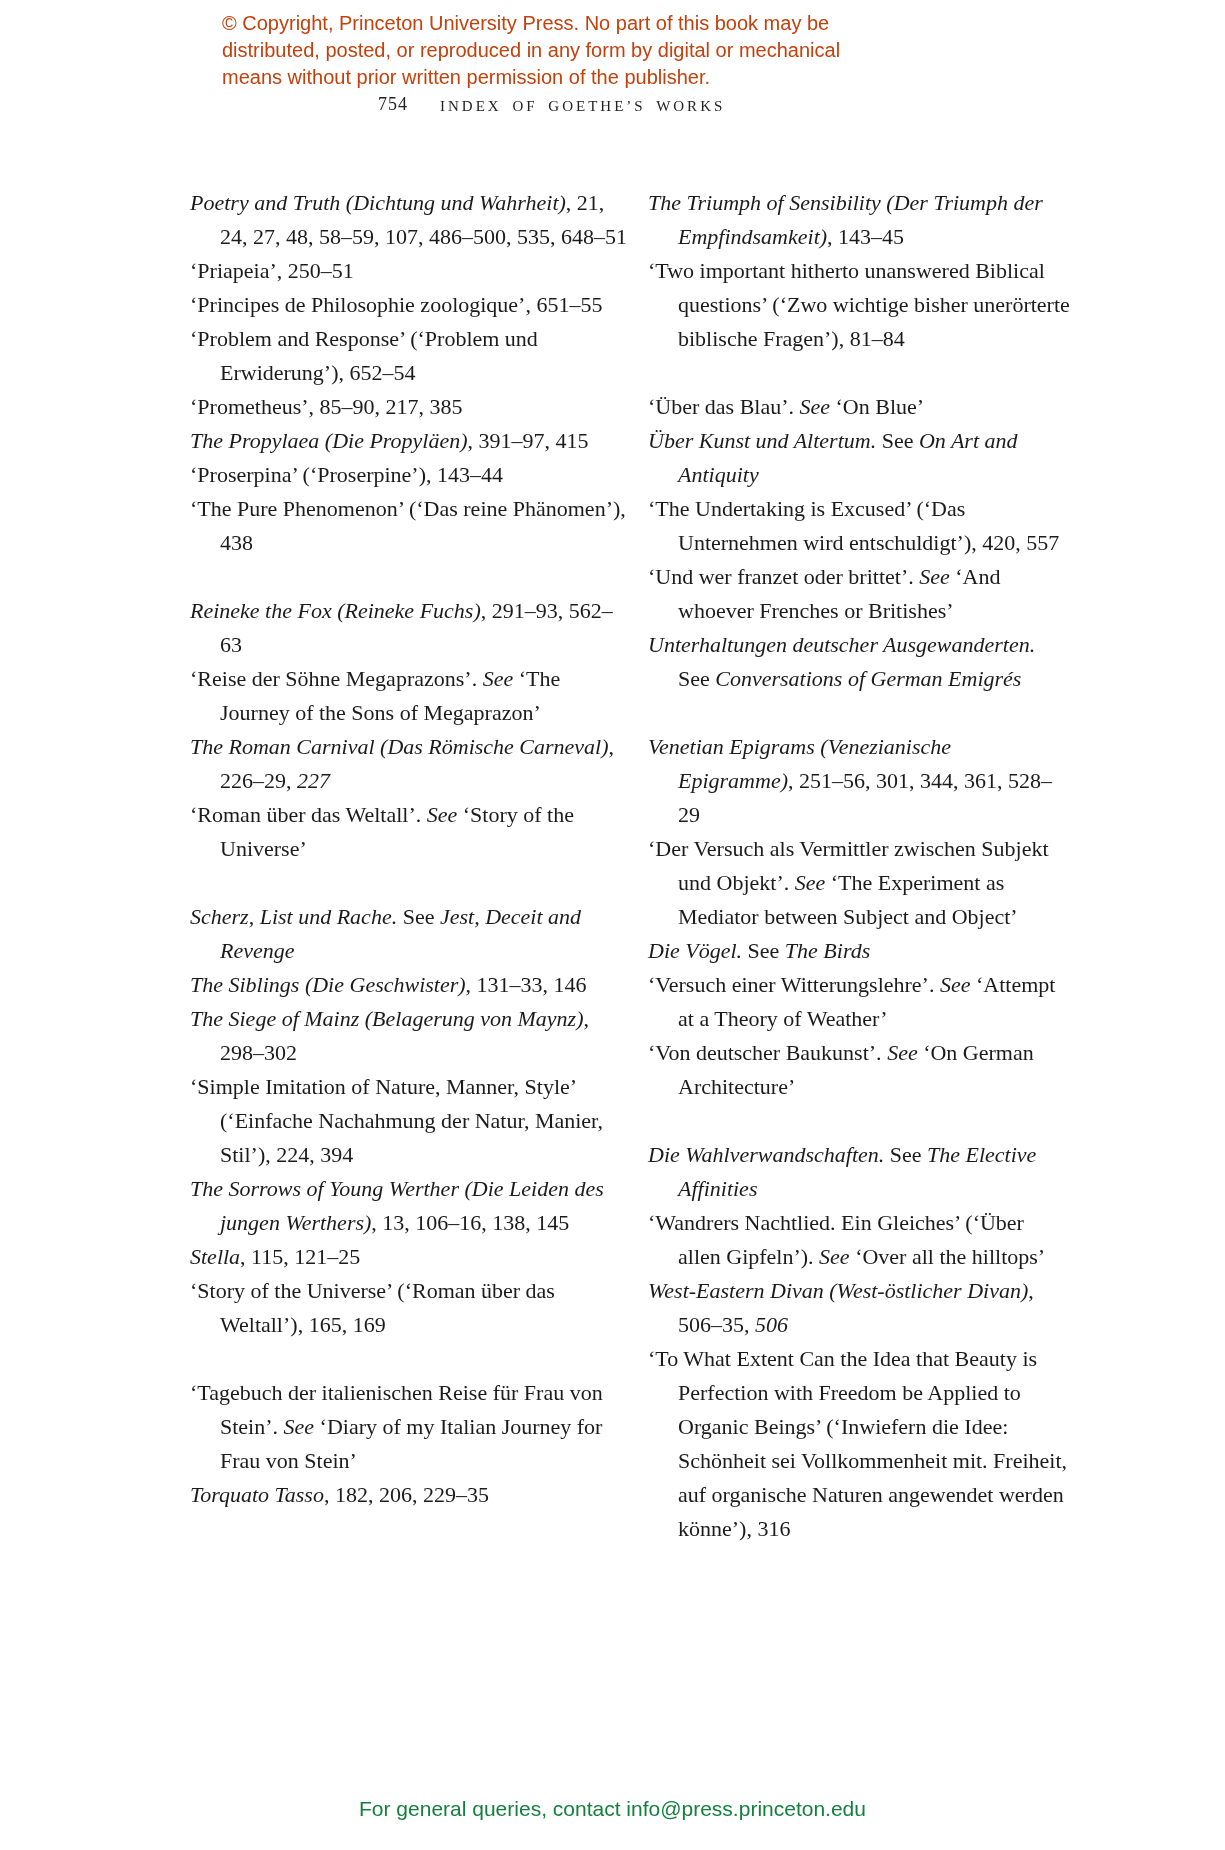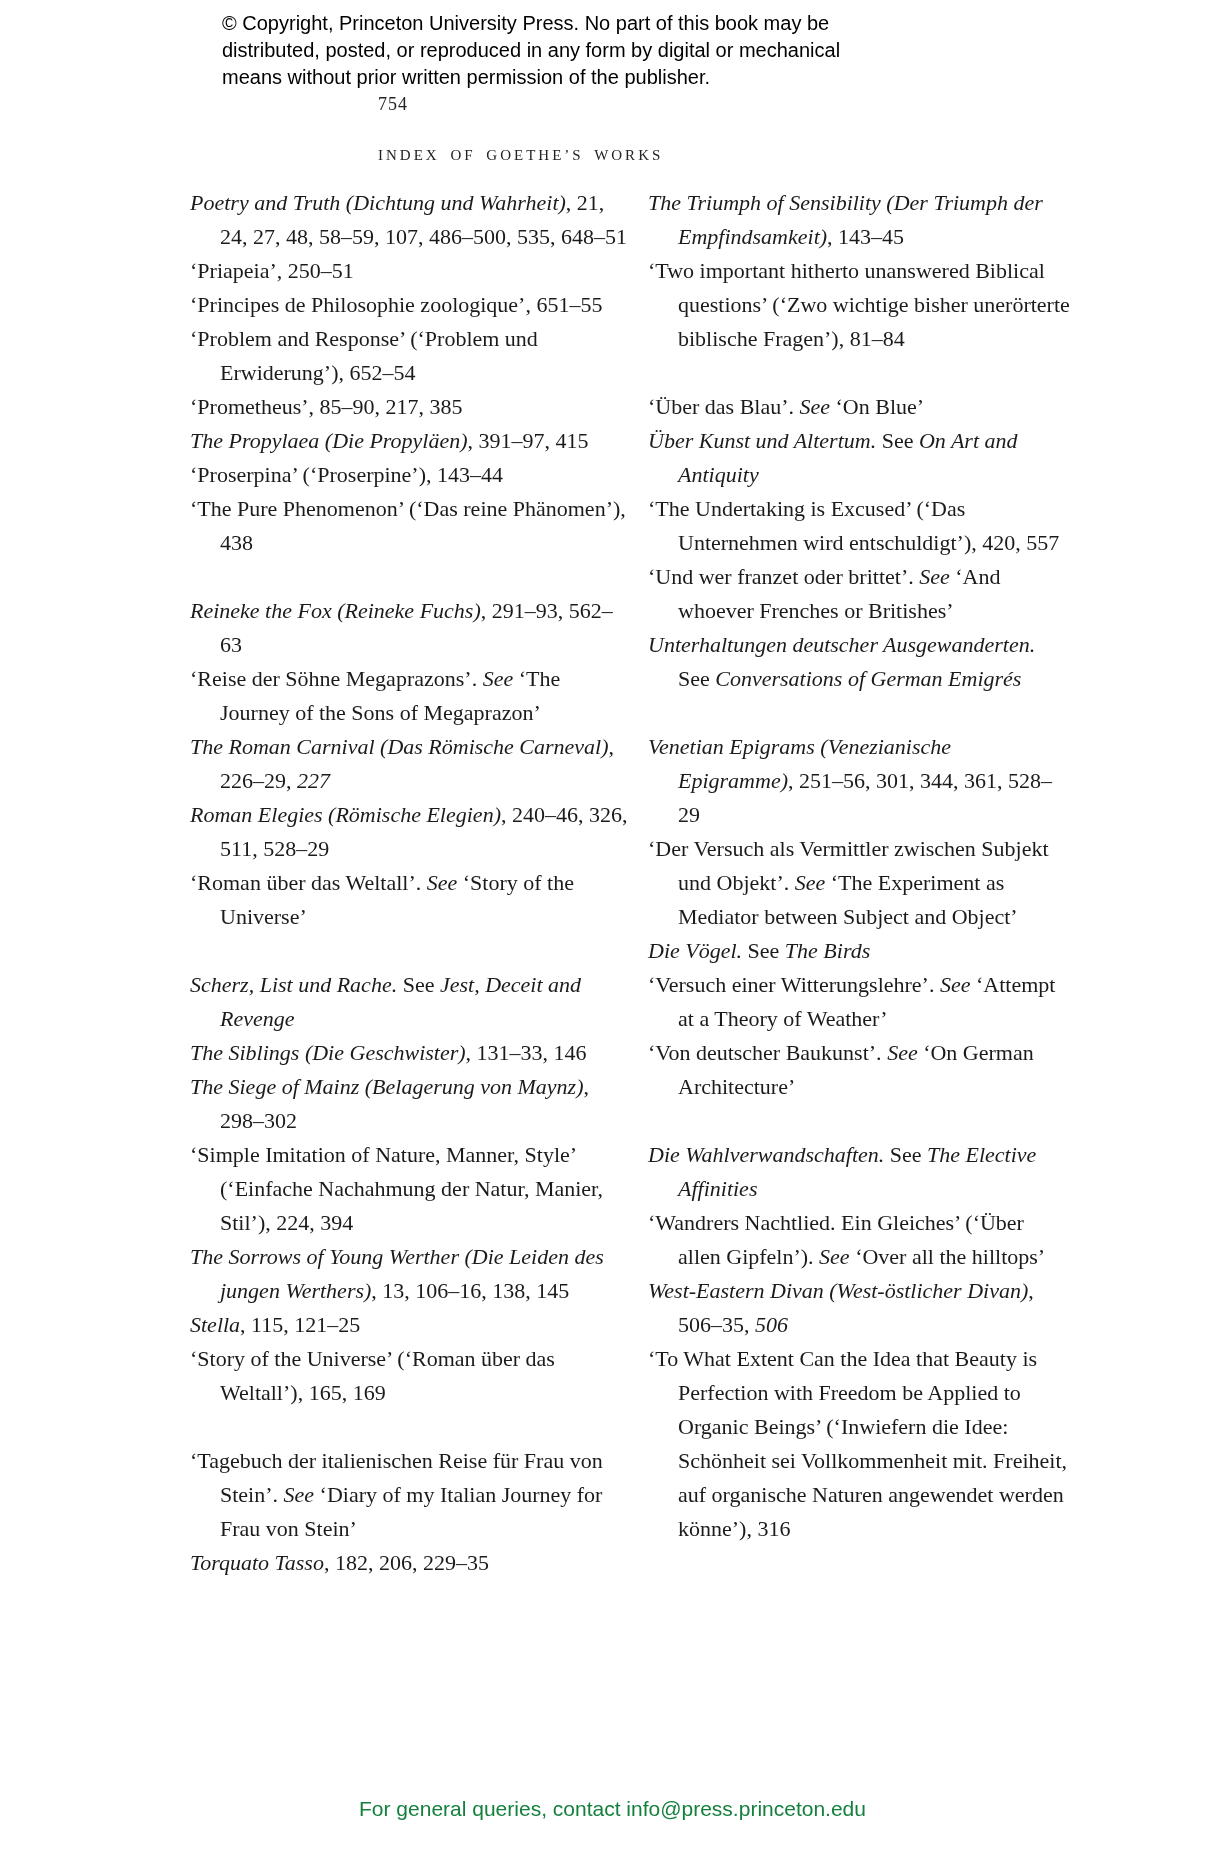--- a/index.html
+++ b/index.html
@@ -13,31 +13,30 @@
     overflow: hidden;
   }
   .copyright {
     position: absolute;
     left: 222px;
     top: 10px;
     width: 660px;
     font-family: "Liberation Sans", sans-serif;
     font-size: 20px;
     line-height: 27px;
-    color: #000000;
+    color: #c2410c;
   }
   .running-head {
     position: absolute;
     left: 378px;
     top: 94px;
     display: flex;
-    align-items: flex-start;
+    align-items: flex-end;
     gap: 32px;
     color: #222222;
-    flex-direction: column;
   }
   .running-head .pagenum {
     font-size: 18px;
     letter-spacing: 1px;
   }
   .running-head .title {
     font-size: 15px;
     letter-spacing: 3px;
     word-spacing: 4px;
   }
@@ -90,21 +89,20 @@
         <div class="entry"><span>‘Problem and Response’ (‘Problem und Erwiderung’), 652–54</span></div>
         <div class="entry"><span>‘Prometheus’, 85–90, 217, 385</span></div>
         <div class="entry"><span class="it">The Propylaea (Die Propyläen)</span><span>, 391–97, 415</span></div>
         <div class="entry"><span>‘Proserpina’ (‘Proserpine’), 143–44</span></div>
         <div class="entry"><span>‘The Pure Phenomenon’ (‘Das reine Phänomen’), 438</span></div>
       </div>
       <div class="group">
         <div class="entry"><span class="it">Reineke the Fox (Reineke Fuchs)</span><span>, 291–93, 562–63</span></div>
         <div class="entry"><span>‘Reise der Söhne Megaprazons’. </span><span class="it">See</span><span> ‘The Journey of the Sons of Megaprazon’</span></div>
         <div class="entry"><span class="it">The Roman Carnival (Das Römische Carneval)</span><span>, 226–29, </span><span class="it">227</span></div>
-        <div class="entry"><span class="it">Roman Elegies (Römische Elegien)</span><span>, 240–46, 326, 511, 528–29</span></div>
         <div class="entry"><span>‘Roman über das Weltall’. </span><span class="it">See</span><span> ‘Story of the Universe’</span></div>
       </div>
       <div class="group">
         <div class="entry"><span class="it">Scherz, List und Rache.</span><span> See </span><span class="it">Jest, Deceit and Revenge</span></div>
         <div class="entry"><span class="it">The Siblings (Die Geschwister)</span><span>, 131–33, 146</span></div>
         <div class="entry"><span class="it">The Siege of Mainz (Belagerung von Maynz)</span><span>, 298–302</span></div>
         <div class="entry"><span>‘Simple Imitation of Nature, Manner, Style’ (‘Einfache Nachahmung der Natur, Manier, Stil’), 224, 394</span></div>
         <div class="entry"><span class="it">The Sorrows of Young Werther (Die Leiden des jungen Werthers)</span><span>, 13, 106–16, 138, 145</span></div>
         <div class="entry"><span class="it">Stella</span><span>, 115, 121–25</span></div>
         <div class="entry"><span>‘Story of the Universe’ (‘Roman über das Weltall’), 165, 169</span></div>

